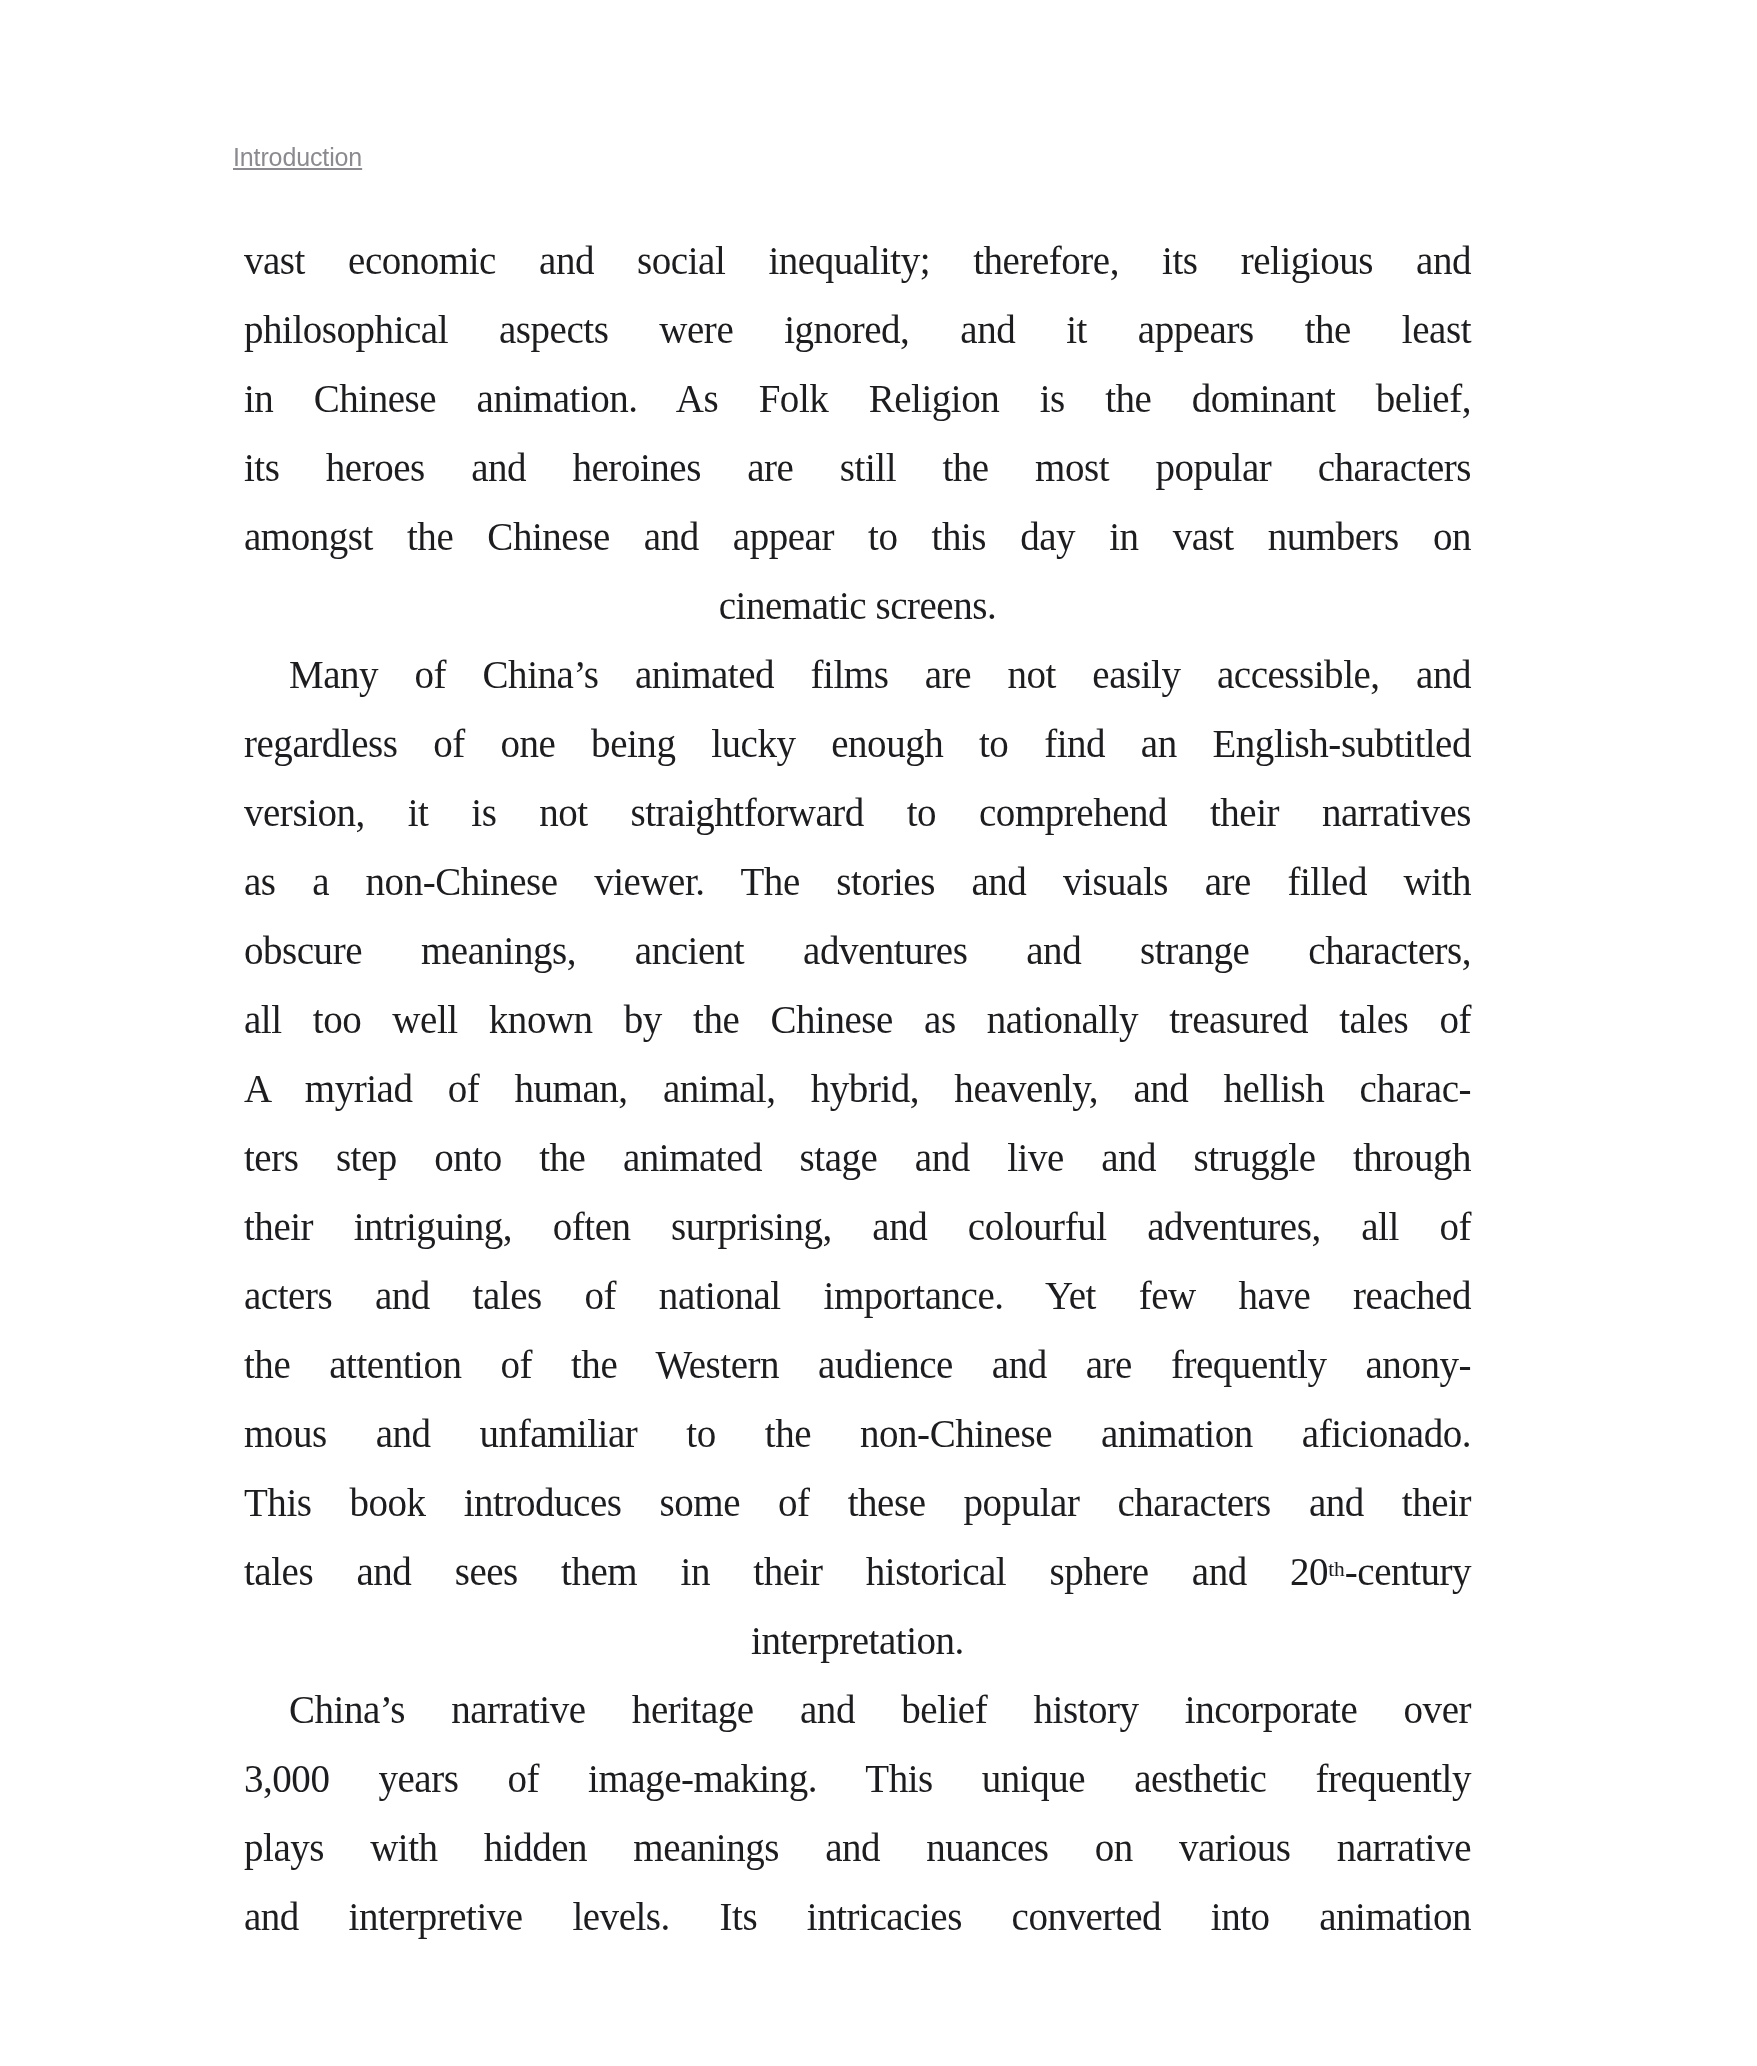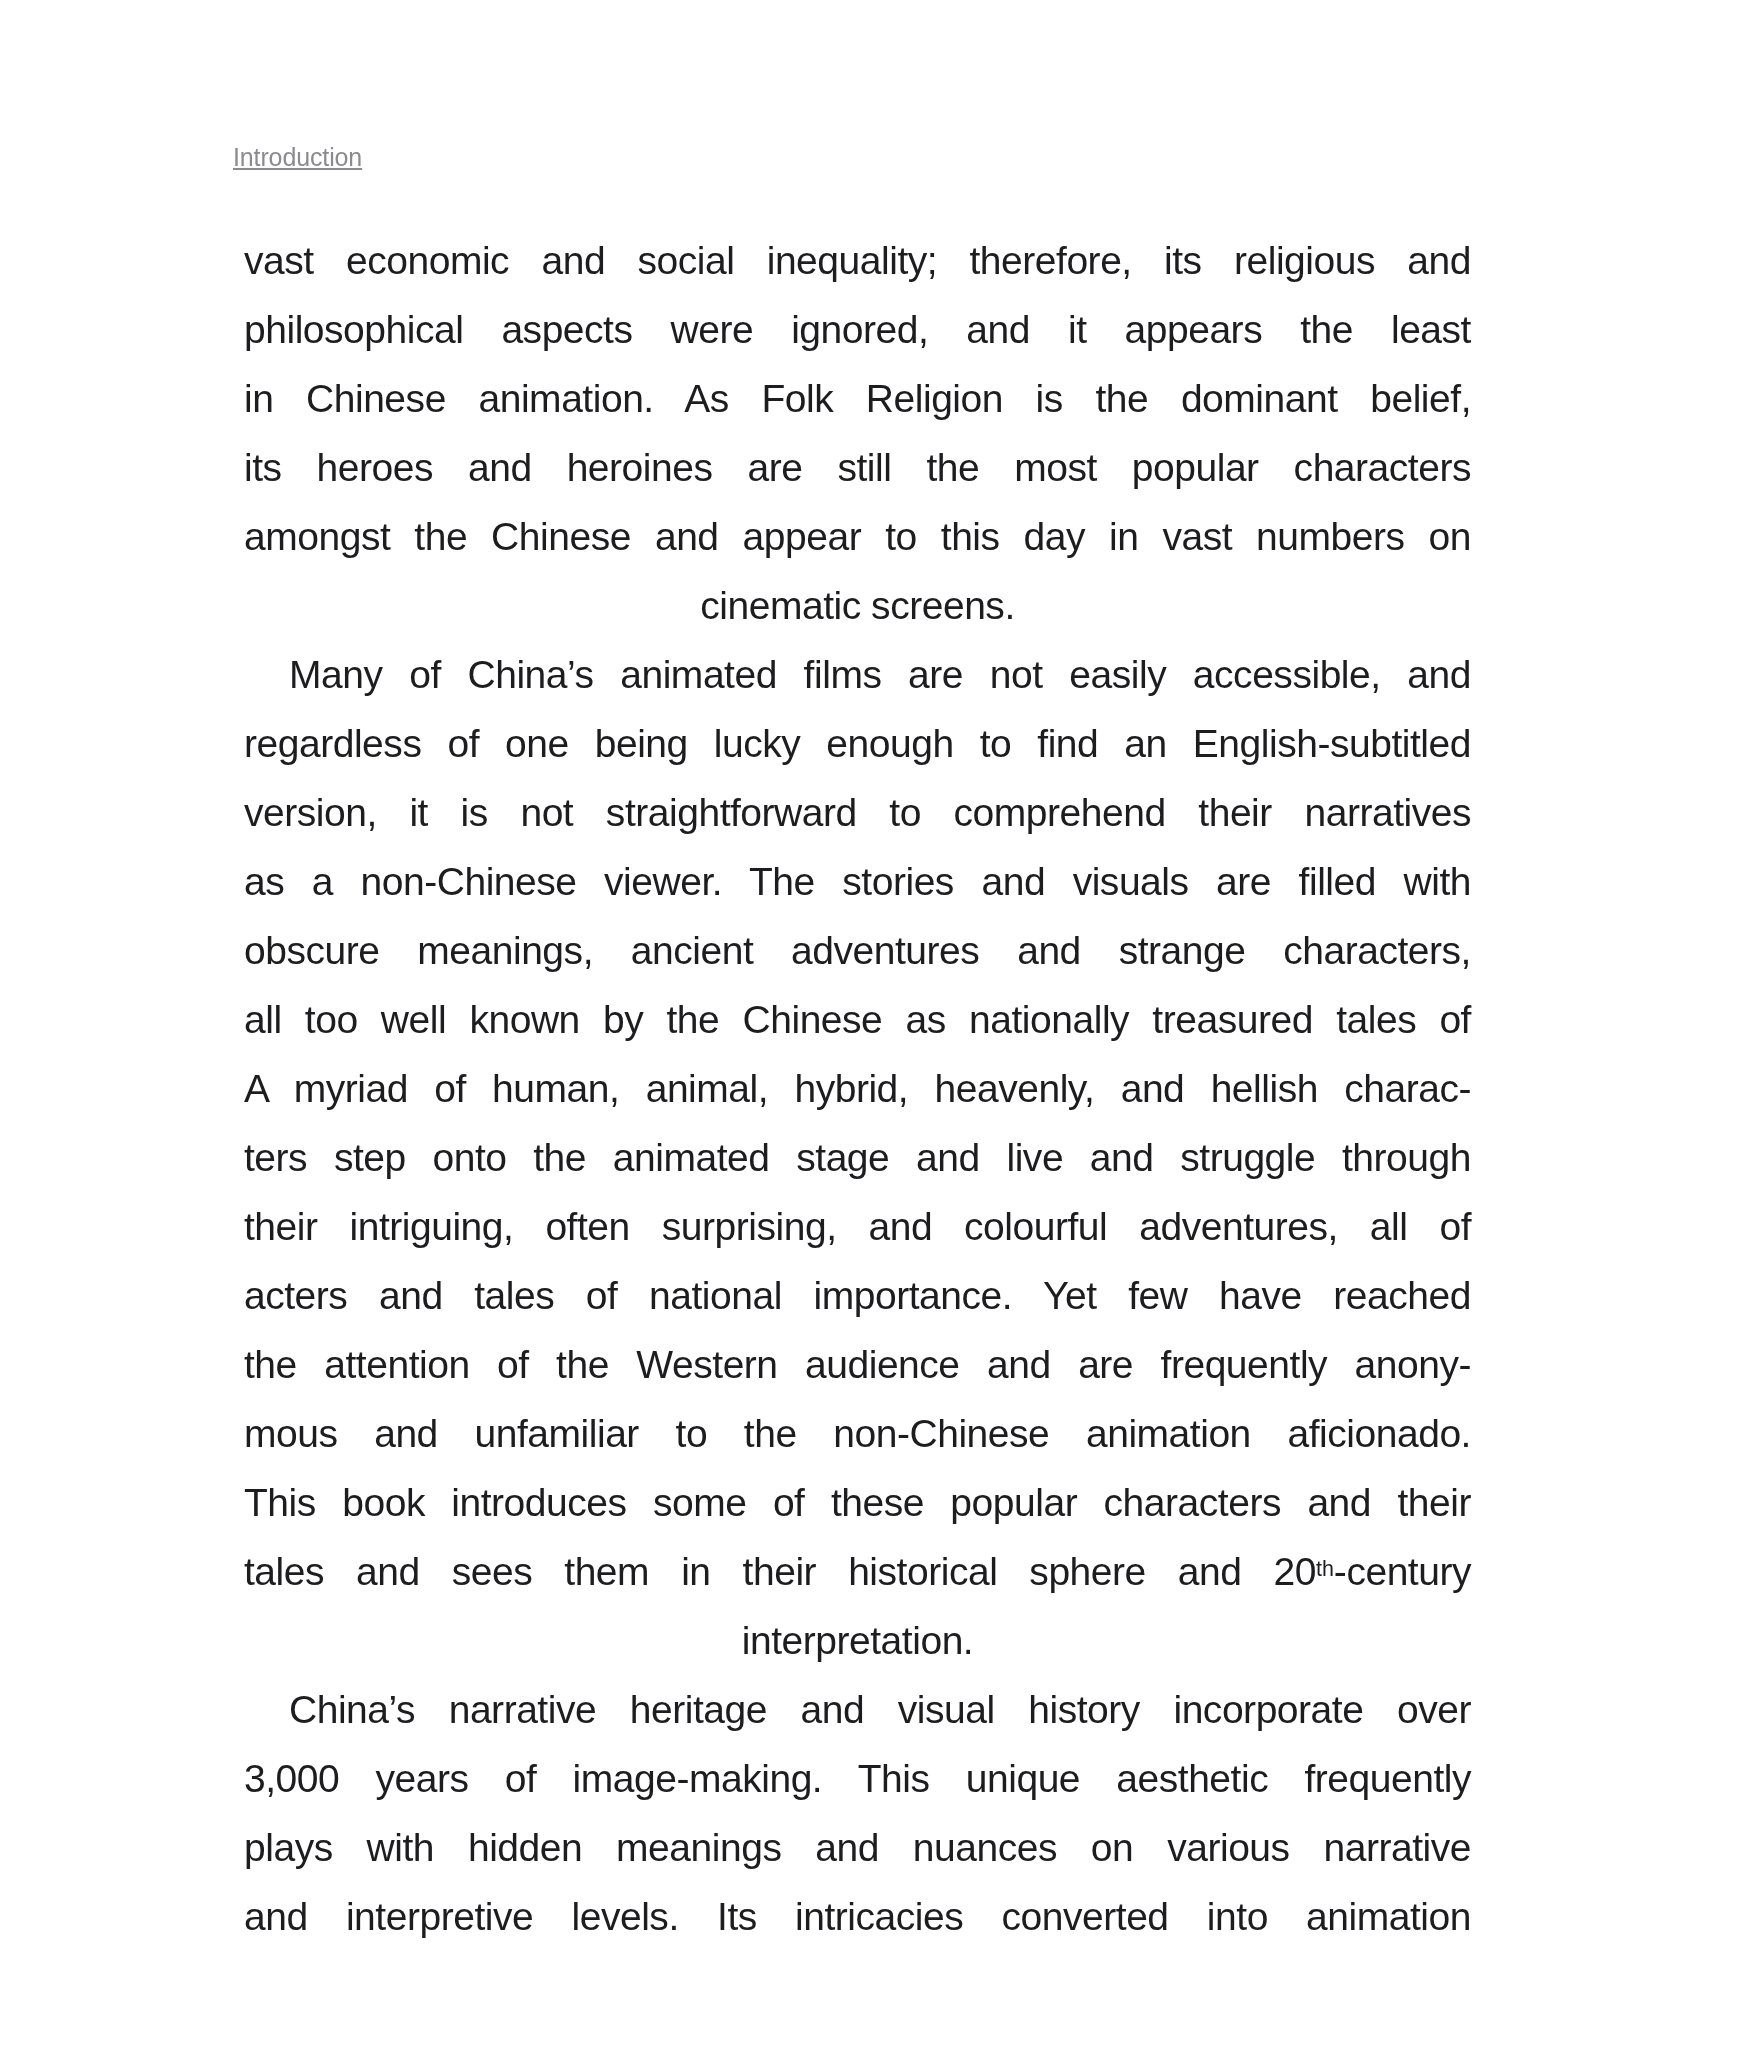--- a/index.html
+++ b/index.html
@@ -33,20 +33,21 @@
     font-size: 39px;
     line-height: 69px;
     letter-spacing: -0.012em;
     color: var(--body-color, #1d1d20);
   }
   .paragraph { margin: 0; }
   .line {
     text-align: justify;
     text-align-last: justify;
     white-space: normal;
+    font-family: Liberation Serif, serif;
   }
   .line.unjust {
     text-align: center;
     text-align-last: auto;
   }
   .line.indent { text-indent: 45px; }
   .line sup {
     font-size: 0.55em;
     line-height: 0;
     vertical-align: 0.42em;
@@ -79,21 +80,21 @@
         <div class="line">ters step onto the animated stage and live and struggle through</div>
         <div class="line">their intriguing, often surprising, and colourful adventures, all of</div>
         <div class="line">acters and tales of national importance. Yet few have reached</div>
         <div class="line">the attention of the Western audience and are frequently anony-</div>
         <div class="line">mous and unfamiliar to the non-Chinese animation aficionado.</div>
         <div class="line">This book introduces some of these popular characters and their</div>
         <div class="line">tales and sees them in their historical sphere and 20<sup>th</sup>-century</div>
         <div class="line unjust">interpretation.</div>
       </div>
       <div class="paragraph">
-        <div class="line indent">China’s narrative heritage and visual history incorporate over</div>
+        <div class="line indent">China’s narrative heritage and belief history incorporate over</div>
         <div class="line">3,000 years of image-making. This unique aesthetic frequently</div>
         <div class="line">plays with hidden meanings and nuances on various narrative</div>
         <div class="line">and interpretive levels. Its intricacies converted into animation</div>
       </div>
     </div>
 
 </div>
 
 
 </body></html>

